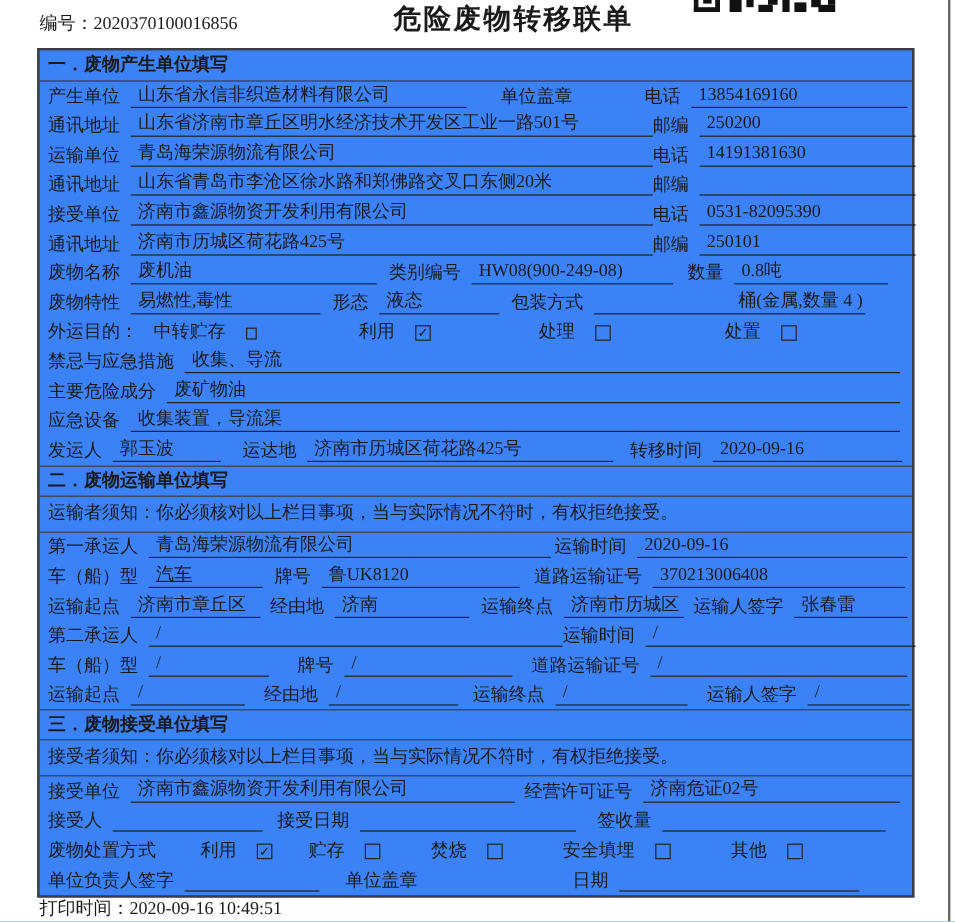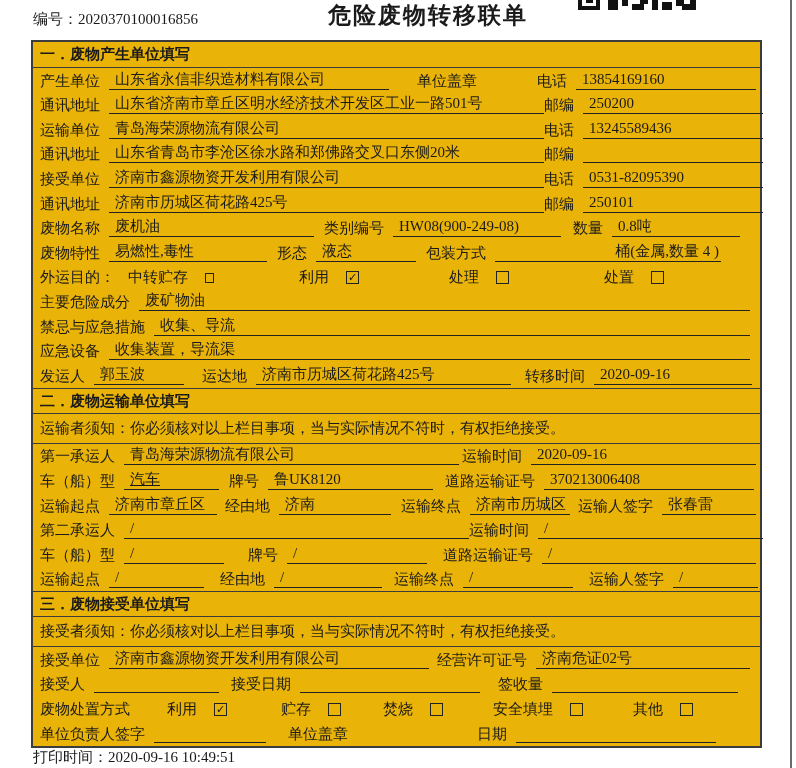--- a/index.html
+++ b/index.html
@@ -16,21 +16,21 @@
   .page-title {
     position: absolute; left: 328px; top: 0px;
     font-family: "Liberation Sans", "DejaVu Sans", sans-serif;
     font-weight: 700; font-size: 23px; letter-spacing: 2px; white-space: nowrap;
   }
   .qr-fragment { position: absolute; left: 578px; top: 0; width: 122px; height: 10px; }
   .doc-edge-line { position: absolute; left: 790px; top: 0; width: 2px; height: 768px; background: #6a6a6a; }
 
   .manifest {
     position: absolute; left: 31px; top: 40px; width: 731px;
-    border: 2px solid #3c3c3c; background: #eab308;
+    border: 2px solid #3c3c3c; background: #3b82f6;
   }
   .sec-header {
     height: 26px; line-height: 24px; padding-left: 7px;
     font-family: "Liberation Sans", "DejaVu Sans", sans-serif;
     font-weight: 700; font-size: 15px;
     border-top: 1px solid #3c3c3c; border-bottom: 1px solid #3c3c3c;
   }
   .sec-header:first-child { border-top: none; }
   .notice-row {
     height: 30px; line-height: 29px; padding-left: 7px;
@@ -94,21 +94,21 @@
     <div class="row">
       <span class="lbl">通讯地址</span>
       <span class="val" style="width: 435px;">山东省济南市章丘区明水经济技术开发区工业一路501号</span>
       <span class="lbl push-right">邮编</span>
       <span class="val" style="width: 180px;">250200</span>
     </div>
     <div class="row">
       <span class="lbl">运输单位</span>
       <span class="val" style="width: 435px;">青岛海荣源物流有限公司</span>
       <span class="lbl push-right">电话</span>
-      <span class="val" style="width: 180px;">13245589436</span>
+      <span class="val" style="width: 180px;">14191381630</span>
     </div>
     <div class="row">
       <span class="lbl">通讯地址</span>
       <span class="val" style="width: 435px;">山东省青岛市李沧区徐水路和郑佛路交叉口东侧20米</span>
       <span class="lbl push-right">邮编</span>
       <span class="val" style="width: 180px;"></span>
     </div>
     <div class="row">
       <span class="lbl">接受单位</span>
       <span class="val" style="width: 435px;">济南市鑫源物资开发利用有限公司</span>
@@ -142,26 +142,26 @@
       <span class="lbl" style="margin-left: 4px;">中转贮存</span>
       <span class="cb cb-sm"></span>
       <span class="lbl" style="margin-left: 85px;">利用</span>
       <span class="cb">✓</span>
       <span class="lbl" style="margin-left: 90px;">处理</span>
       <span class="cb"></span>
       <span class="lbl" style="margin-left: 95px;">处置</span>
       <span class="cb"></span>
     </div>
     <div class="row">
+      <span class="lbl">禁忌与应急措施</span>
+      <span class="val fill" style="margin-right: 6px;">收集、导流</span>
+    </div>
+    <div class="row">
       <span class="lbl">主要危险成分</span>
       <span class="val fill" style="margin-right: 6px;">废矿物油</span>
-    </div>
-    <div class="row">
-      <span class="lbl">禁忌与应急措施</span>
-      <span class="val fill" style="margin-right: 6px;">收集、导流</span>
     </div>
     <div class="row">
       <span class="lbl">应急设备</span>
       <span class="val fill" style="margin-right: 6px;">收集装置，导流渠</span>
     </div>
     <div class="row">
       <span class="lbl">发运人</span>
       <span class="val" style="width: 90px;">郭玉波</span>
       <span class="lbl" style="margin-left: 18px;">运达地</span>
       <span class="val" style="width: 255px;">济南市历城区荷花路425号</span>
@@ -231,21 +231,21 @@
       <span class="val" style="width: 125px;"></span>
       <span class="lbl" style="margin-left: 12px;">接受日期</span>
       <span class="val" style="width: 180px;"></span>
       <span class="lbl" style="margin-left: 18px;">签收量</span>
       <span class="val fill" style="margin-right: 18px;"></span>
     </div>
     <div class="row">
       <span class="lbl">废物处置方式</span>
       <span class="lbl" style="margin-left: 28px;">利用</span>
       <span class="cb">✓</span>
-      <span class="lbl" style="margin-left: 54px;">贮存</span>
+      <span class="lbl" style="margin-left: 30px;">贮存</span>
       <span class="cb"></span>
       <span class="lbl" style="margin-left: 42px;">焚烧</span>
       <span class="cb"></span>
       <span class="lbl" style="margin-left: 50px;">安全填埋</span>
       <span class="cb"></span>
       <span class="lbl" style="margin-left: 50px;">其他</span>
       <span class="cb"></span>
     </div>
     <div class="row">
       <span class="lbl">单位负责人签字</span>

